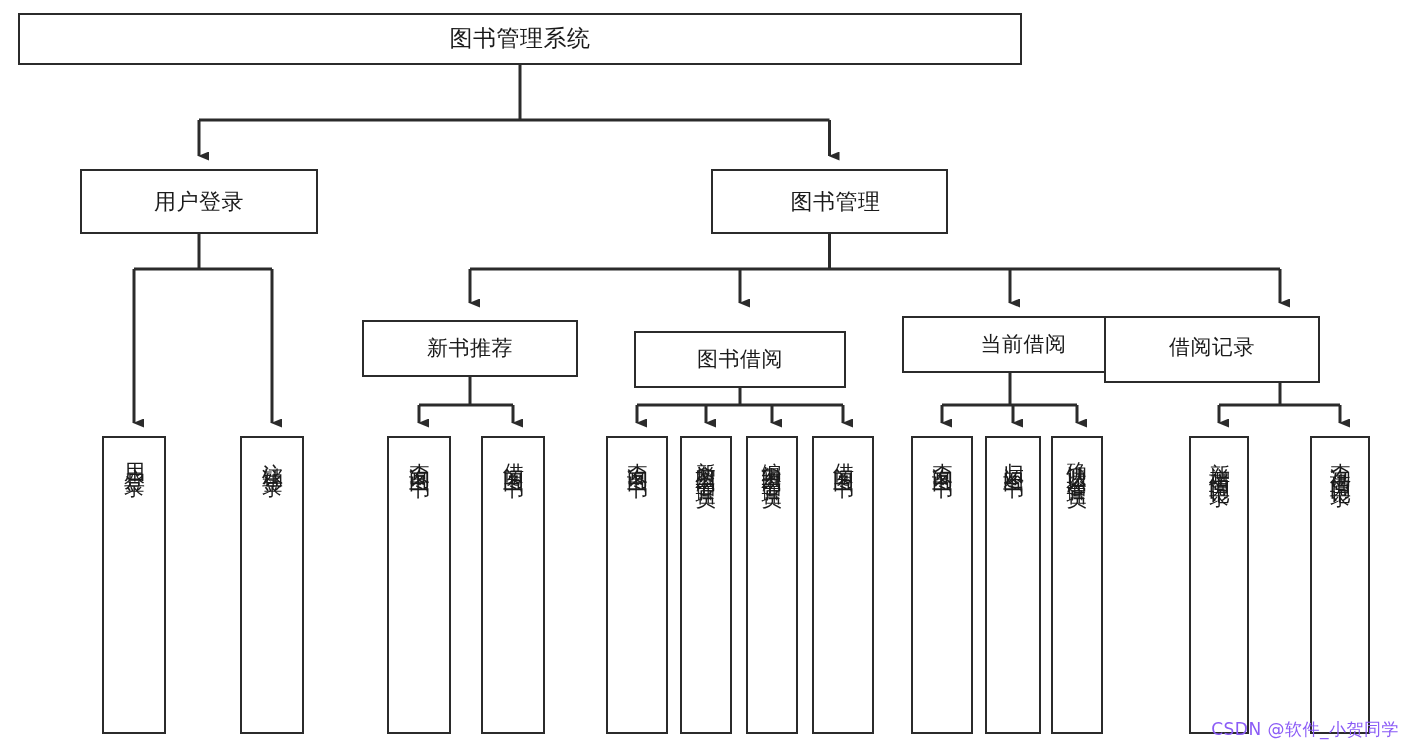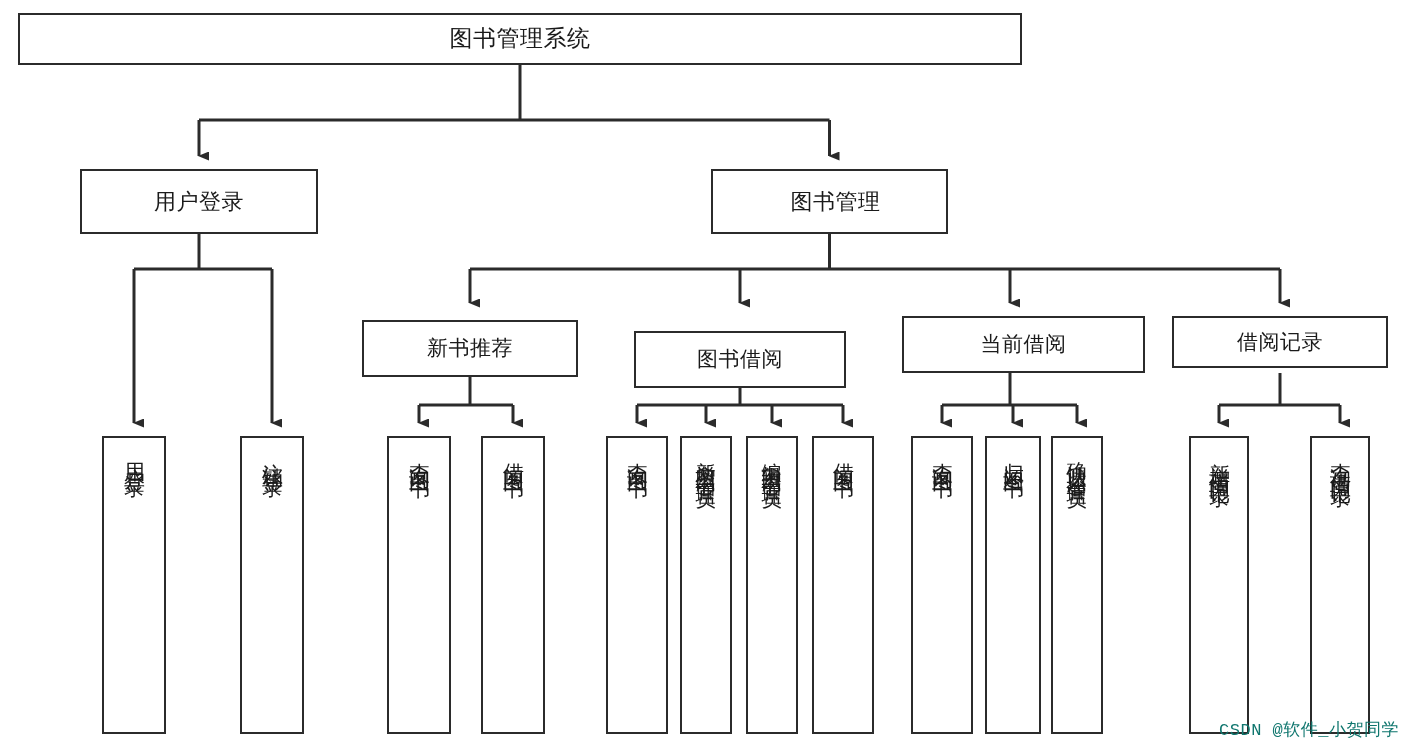--- a/index.html
+++ b/index.html
@@ -57,24 +57,23 @@
   .leaf {
     align-items: flex-start;
     padding-top: 8px;
   }
   .leaf.narrow .node-label { font-size: 20px; letter-spacing: 4px; }
   #watermark {
     position: absolute;
     right: 6px;
     bottom: 6px;
     font-size: 17px;
-    color: #0f766e;
+    color: #8b5cf6;
     letter-spacing: 0.5px;
     white-space: nowrap;
-    font-family: Liberation Mono, monospace;
   }
 </style>
 </head>
 <body>
 
 <div id="diagram-root">
 
   <svg class="connectors" viewBox="0 0 1405 747" xmlns="http://www.w3.org/2000/svg">
     <defs>
       <marker id="arrowhead" markerWidth="9" markerHeight="11" refX="4.5" refY="10" orient="auto" markerUnits="userSpaceOnUse">
@@ -130,21 +129,21 @@
       </div>
       <div class="node-box level-2" style="left: 362px; top: 320px; width: 216px; height: 57px;">
         <span class="node-label">新书推荐</span>
       </div>
       <div class="node-box level-2" style="left: 634px; top: 316px; width: 212px; height: 57px; margin-top: 15px;">
         <span class="node-label">图书借阅</span>
       </div>
       <div class="node-box level-2" style="left: 902px; top: 316px; width: 243px; height: 57px;">
         <span class="node-label">当前借阅</span>
       </div>
-      <div class="node-box level-2" style="left: 1172px; top: 316px; width: 216px; height: 52px;">
+      <div class="node-box level-2" style="left: 1104px; top: 316px; width: 216px; height: 67px; font-family: Liberation Mono, monospace;">
         <span class="node-label">借阅记录</span>
       </div>
       <div class="node-box level-3 leaf" style="left: 102px; top: 436px; width: 64px; height: 298px;">
         <span class="node-label">用户登录</span>
       </div>
       <div class="node-box level-3 leaf" style="left: 240px; top: 436px; width: 64px; height: 298px;">
         <span class="node-label">注销登录</span>
       </div>
       <div class="node-box level-3 leaf" style="left: 387px; top: 436px; width: 64px; height: 298px;">
         <span class="node-label">查询图书</span>

